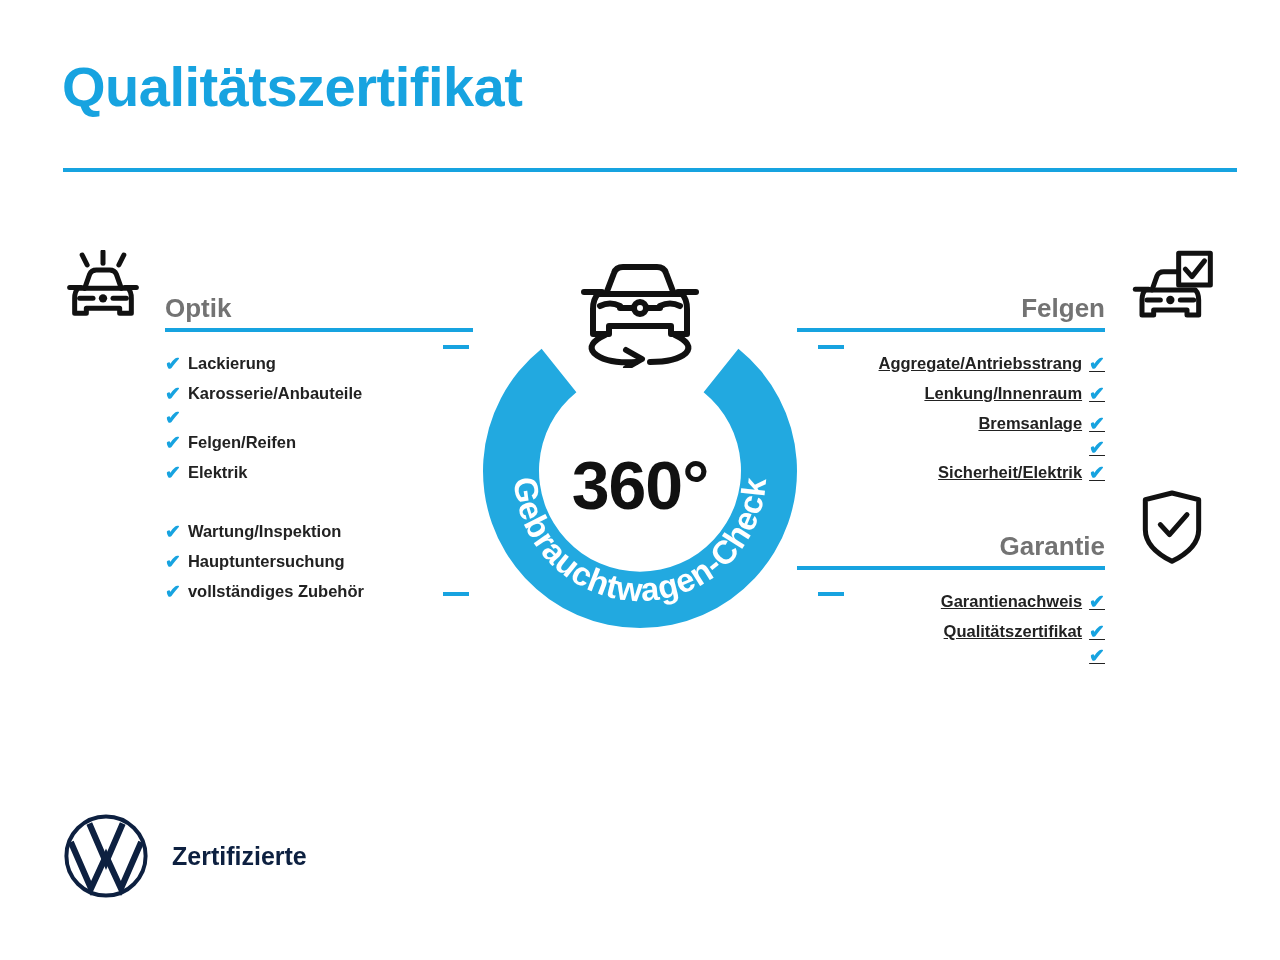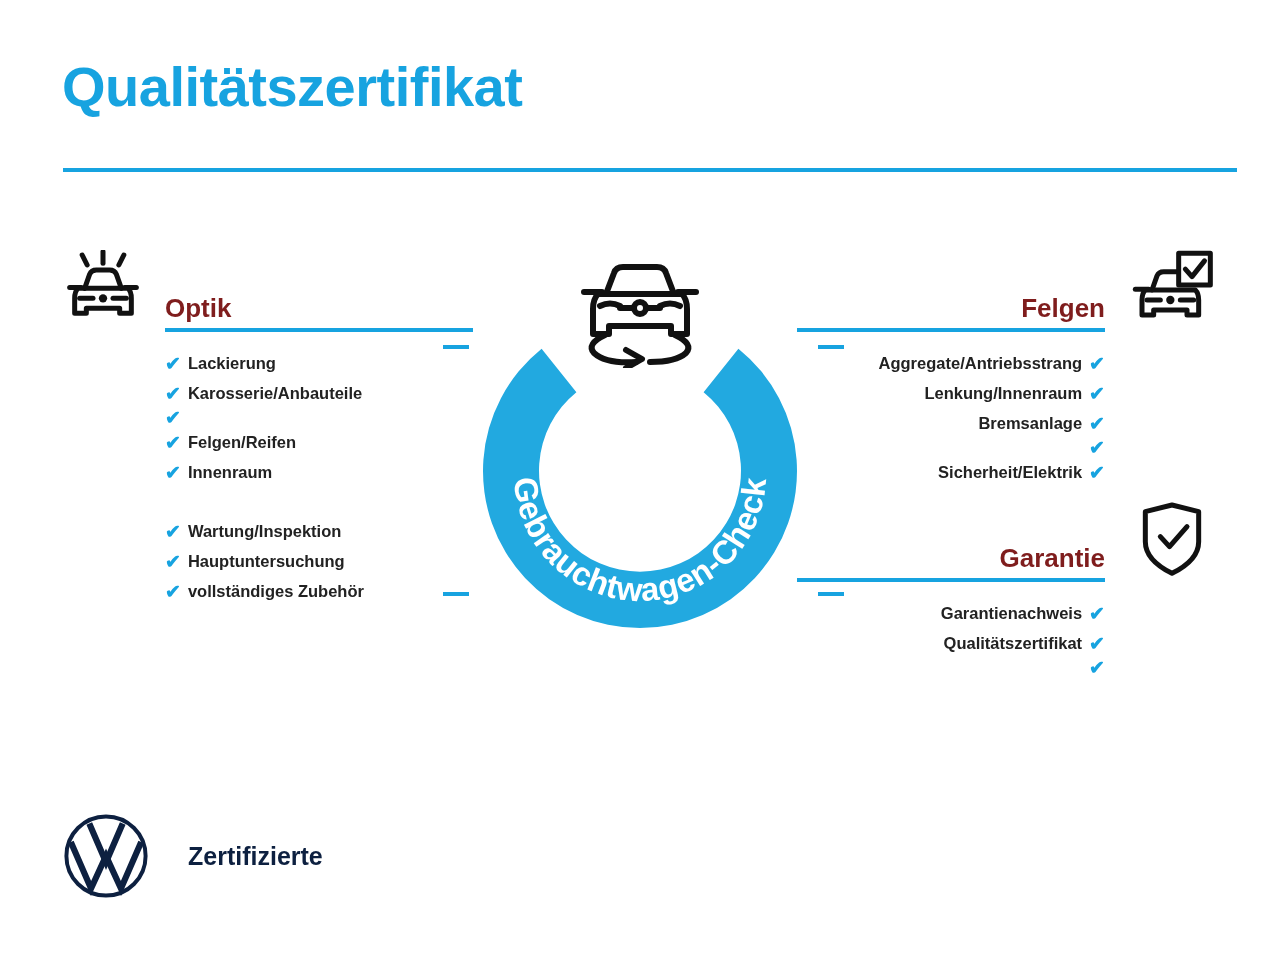--- a/index.html
+++ b/index.html
@@ -42,32 +42,32 @@
   .section {
     position: absolute;
     width: 420px;
   }
   .section.left  { left: 55px; }
   .section.right { left: 795px; }
 
   .sec-optik   { top: 258px; }
   .sec-wartung { top: 508px; }
   .sec-technik { top: 258px; }
-  .sec-garantie{ top: 508px; }
+  .sec-garantie{ top: 496px; }
 
   .sec-head {
     position: relative;
     height: 82px;
   }
   .sec-title {
     position: absolute;
     bottom: 16px;
     font-size: 26px;
     font-weight: bold;
-    color: #7f1d1d;
+    color: #737373;
     white-space: nowrap;
   }
   .left .sec-title  { left: 110px; }
   .right .sec-title { right: 110px; }
 
   .sec-rule {
     position: absolute;
     bottom: 8px;
     height: 4px;
     background: #17a3e0;
@@ -95,21 +95,21 @@
   .sec-list li {
     font-size: 16.5px;
     font-weight: bold;
     line-height: 30px;
     color: #222222;
     white-space: nowrap;
     display: flex;
     align-items: center;
   }
   .left .sec-list li  { justify-content: flex-start; padding-left: 110px; }
-  .right .sec-list li { justify-content: flex-end;   padding-right: 110px; }
+  .right .sec-list li { justify-content: flex-end;   padding-right: 110px; text-decoration: underline; }
 
   .check {
     color: #17a3e0;
     font-size: 19px;
     font-weight: bold;
     line-height: 1;
   }
   .left  .check { margin-right: 7px; }
   .right .check { margin-left: 7px; }
 
@@ -169,21 +169,21 @@
   }
   #vw-logo { width: 88px; height: 88px; }
   #footer-text {
     margin-left: 22px;
     font-size: 25px;
     font-weight: bold;
     line-height: 1.2;
     color: #0d2040;
     white-space: nowrap;
   }
-  #footer-text span { display: block; margin-left: 16px; }
+  #footer-text span { display: block; }
 </style>
 </head>
 <body>
 
 <div id="page-title">Qualitätszertifikat</div>
 <div id="title-rule"></div>
 
 <div class="section left sec-optik">
   <div class="sec-head">
     <span class="sec-icon">
@@ -216,21 +216,21 @@
       </li>
     <li>
         <span class="check">✔</span>
       </li>
     <li>
         <span class="check">✔</span>
         <span>Felgen/Reifen</span>
       </li>
     <li>
         <span class="check">✔</span>
-        <span>Innenraum</span>
+        <span>Elektrik</span>
       </li>
   </ul>
 </div>
 
 <div class="section left sec-wartung">
   <ul class="sec-list">
     <li>
         <span class="check">✔</span>
         <span>Wartung/Inspektion</span>
       </li>
@@ -336,20 +336,21 @@
                A 157 157 0 1 0 276.4 30.7
                L 241.6 74.2
                A 101 101 0 1 1 114.4 74.2
                Z"></path>
     </g>
     <text font-family="'Liberation Sans', sans-serif" font-size="33" font-weight="bold" fill="#ffffff" letter-spacing="0.5">
       <textPath href="#arcPath" startOffset="50%" text-anchor="middle">Gebrauchtwagen-Check</textPath>
     </text>
   </svg>
 
+  <div id="badge-center-text">360°</div>
 
   <svg id="badge-car-icon" viewBox="0 0 152 112">
     <g fill="none" stroke="#111" stroke-width="6" stroke-linecap="round" stroke-linejoin="round">
       <path d="M42 38 L50 17 Q52 11 59 11 L93 11 Q100 11 102 17 L110 38"></path>
       <path d="M34 38 Q29 43 29 53 L29 78 L45 78 L45 70 L107 70 L107 78 L123 78 L123 53 Q123 43 118 38 Z"></path>
       <line x1="20" y1="36" x2="38" y2="36"></line>
       <line x1="114" y1="36" x2="132" y2="36"></line>
       <path d="M36 50 Q46 45 56 50"></path>
       <path d="M96 50 Q106 45 116 50"></path>
       <line x1="56" y1="52" x2="68" y2="52"></line>

